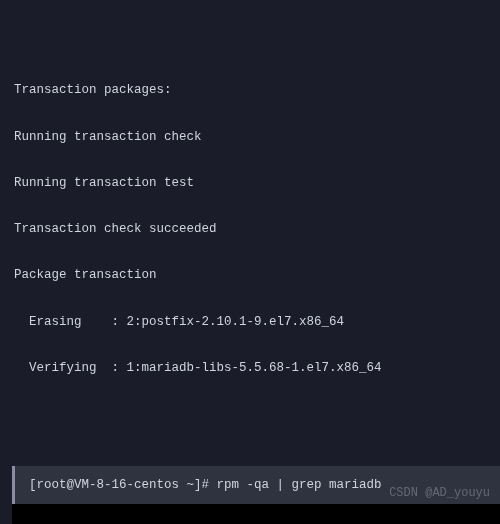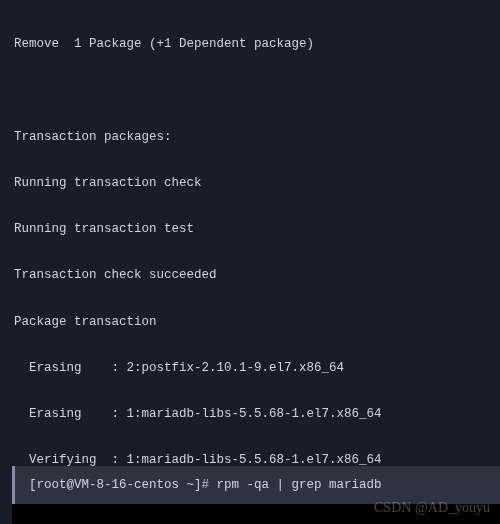--- a/index.html
+++ b/index.html
@@ -30,39 +30,37 @@
     padding: 12px 14px;
     color: #d0d4dc;
   }
   .dead-space {
     background: #000;
     height: 20px;
   }
   .watermark {
     position: absolute;
     right: 10px;
-    bottom: 8px;
-    font-size: 14px;
+    bottom: 24px;
+    font-size: 12px;
     color: rgba(200,200,210,0.35);
-    font-family: Liberation Serif, serif;
+    font-family: Liberation Mono, monospace;
   }
 </style>
 </head>
 <body>
 
 <div class="terminal-output">
-<div>Remove  1 Package (+1 Dependent package)</div>
 <div>&nbsp;</div>
 <div>Transaction packages:</div>
 <div>Running transaction check</div>
 <div>Running transaction test</div>
 <div>Transaction check succeeded</div>
 <div>Package transaction</div>
 <div>  Erasing    : 2:postfix-2.10.1-9.el7.x86_64</div>
-<div>  Erasing    : 1:mariadb-libs-5.5.68-1.el7.x86_64</div>
 <div>  Verifying  : 1:mariadb-libs-5.5.68-1.el7.x86_64</div>
 
 
 
 
 
 
 
 
 

